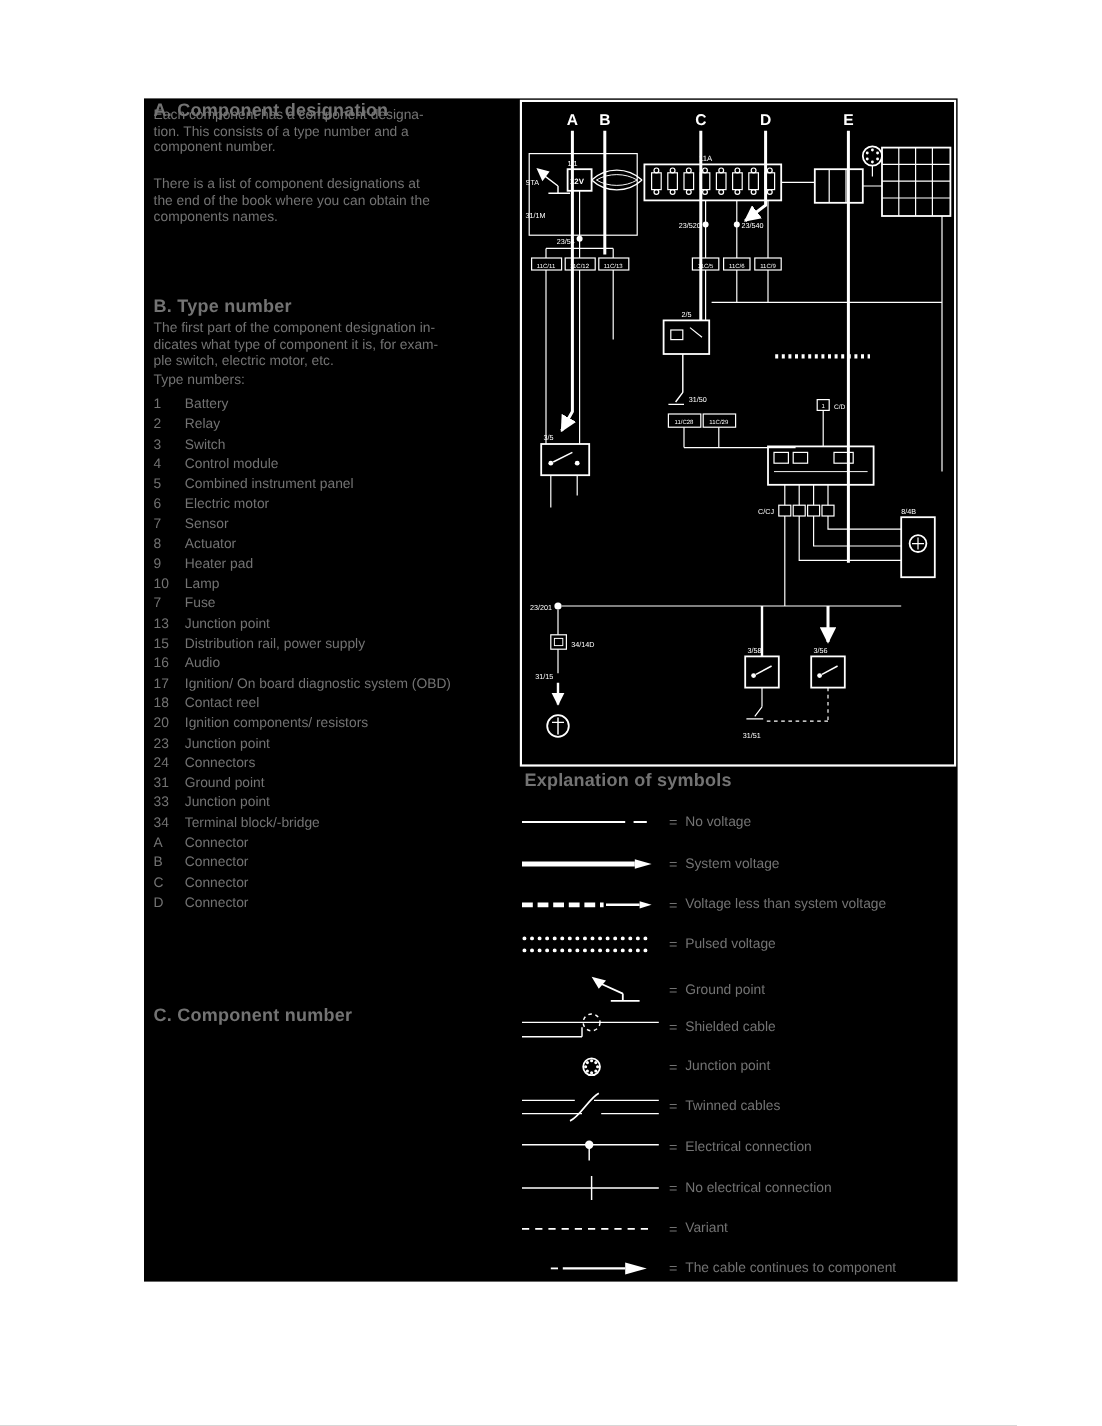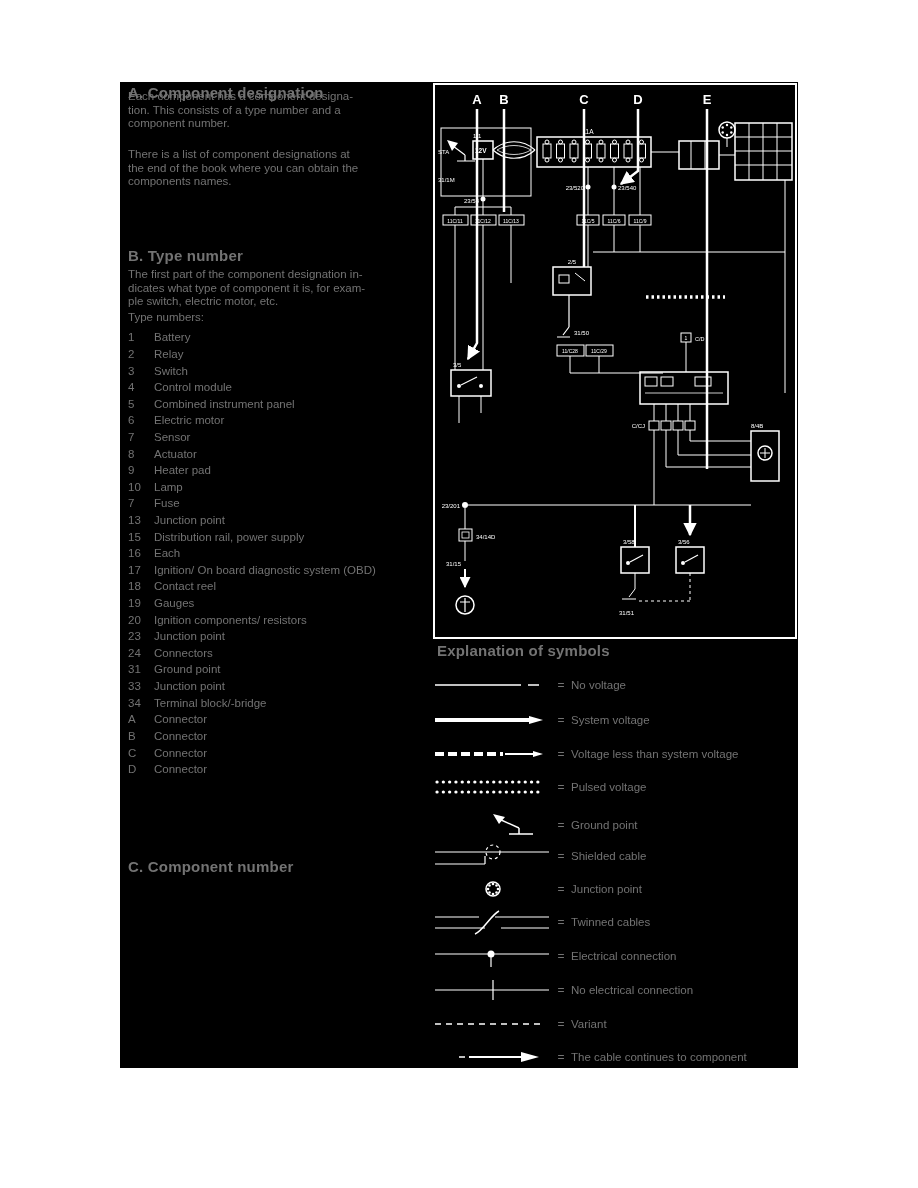--- a/index.html
+++ b/index.html
@@ -90,35 +90,31 @@
     <div class="tn-row">
         <span class="tn-num">13</span>
         <span class="tn-label">Junction point</span>
       </div>
     <div class="tn-row">
         <span class="tn-num">15</span>
         <span class="tn-label">Distribution rail, power supply</span>
       </div>
     <div class="tn-row">
         <span class="tn-num">16</span>
-        <span class="tn-label">Each</span>
+        <span class="tn-label">Audio</span>
       </div>
     <div class="tn-row">
         <span class="tn-num">17</span>
         <span class="tn-label">Ignition/ On board diagnostic system (OBD)</span>
       </div>
     <div class="tn-row">
         <span class="tn-num">18</span>
         <span class="tn-label">Contact reel</span>
       </div>
     <div class="tn-row">
-        <span class="tn-num">19</span>
-        <span class="tn-label">Gauges</span>
-      </div>
-    <div class="tn-row">
         <span class="tn-num">20</span>
         <span class="tn-label">Ignition components/ resistors</span>
       </div>
     <div class="tn-row">
         <span class="tn-num">23</span>
         <span class="tn-label">Junction point</span>
       </div>
     <div class="tn-row">
         <span class="tn-num">24</span>
         <span class="tn-label">Connectors</span>
@@ -146,21 +142,21 @@
     <div class="tn-row">
         <span class="tn-num">C</span>
         <span class="tn-label">Connector</span>
       </div>
     <div class="tn-row">
         <span class="tn-num">D</span>
         <span class="tn-label">Connector</span>
       </div>
   </div>
 
-  <div class="abs h1" style="left:8px;top:756px;margin-top:20px;">C. Component number</div>
+  <div class="abs h1" style="left:8px;top:756px;">C. Component number</div>
 
   <div class="abs diagram-box">
     <svg width="364" height="556" viewBox="0 0 364 556">
       <defs>
         <marker id="arw" viewBox="0 0 10 10" refX="9" refY="5" markerWidth="5.5" markerHeight="5.5" orient="auto">
             <path d="M0,0 L10,5 L0,10 z" fill="#fff"></path>
           </marker>
       </defs>
       <rect class="s" x="1" y="1" width="362" height="554" stroke-width="2"></rect>
 

